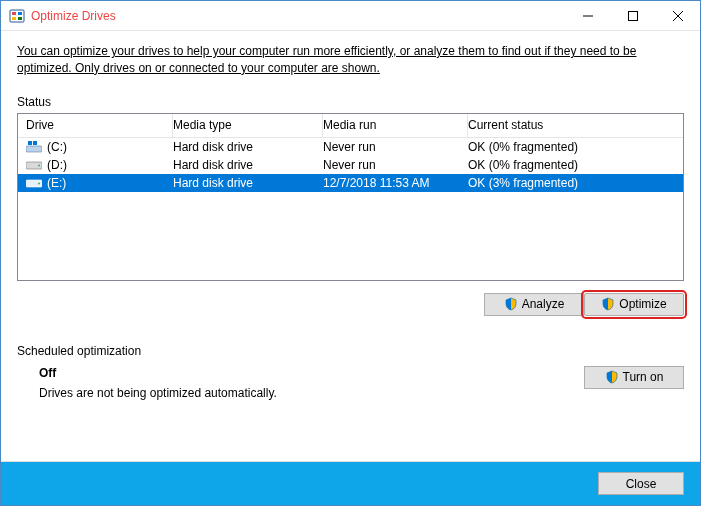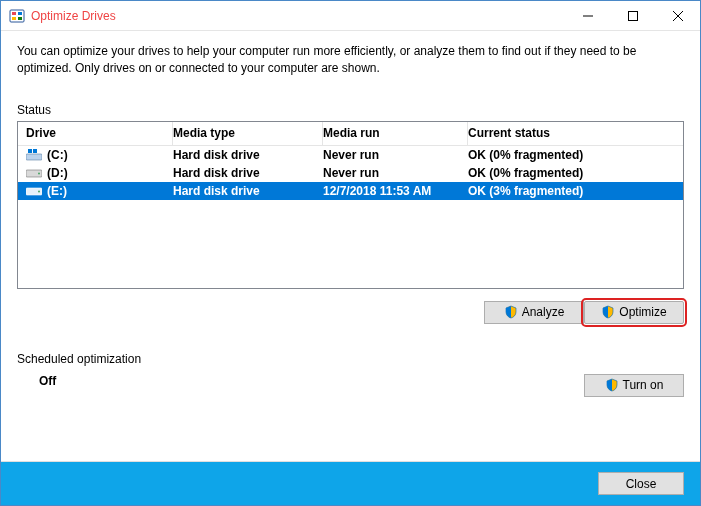--- a/index.html
+++ b/index.html
@@ -23,28 +23,27 @@
     display: flex;
     align-items: center;
     padding-left: 8px;
   }
   .titlebar .app-icon { width:16px; height:16px; margin-right:6px; }
   .titlebar .title { flex:1; font-size:12px; color:#ef4444; }
   .winbtn { width:45px; height:29px; display:flex; align-items:center; justify-content:center; color:#000; }
   .winbtn svg { width:10px; height:10px; }
   
   .content { flex:1; padding: 12px 16px 0 16px; display:flex; flex-direction:column; }
-  .desc { line-height:1.4; margin-bottom:26px; }
+  .desc { line-height:1.4; margin-bottom:18px;text-decoration:underline; }
   .section-label { margin-bottom:4px; }
   .listbox {
     border:1px solid #828790;
     height:168px;
     background:#fff;
     overflow:hidden;
-    font-weight:bold;
   }
   .listheader {
     display:flex;
     height:24px;
     border-bottom:1px solid #e5e5e5;
     font-size:12px;
     align-items:center;
     background:#fff;
   }
   .col-drive { width:155px; padding-left:8px; }
@@ -200,20 +199,21 @@
       </span>
       <span>Optimize</span>
     </button>
   </div>
 
   <div class="sched">
     <div>Scheduled optimization</div>
     <div class="sched-body">
       <div class="sched-text">
         <div class="off">Off</div>
+        <div>Drives are not being optimized automatically.</div>
       </div>
       <button class="btn">
         <span class="shield">
           <svg viewBox="0 0 14 14">
               <path d="M7 1 L12 3 V7 C12 10 9.5 12.5 7 13 C4.5 12.5 2 10 2 7 V3 Z" fill="#ffb900" stroke="#0063b1" stroke-width="0.6"></path>
               <path d="M7 1 L7 13 C4.5 12.5 2 10 2 7 V3 Z" fill="#0078d7"></path>
             </svg>
         </span>
         <span>Turn on</span>
       </button>

